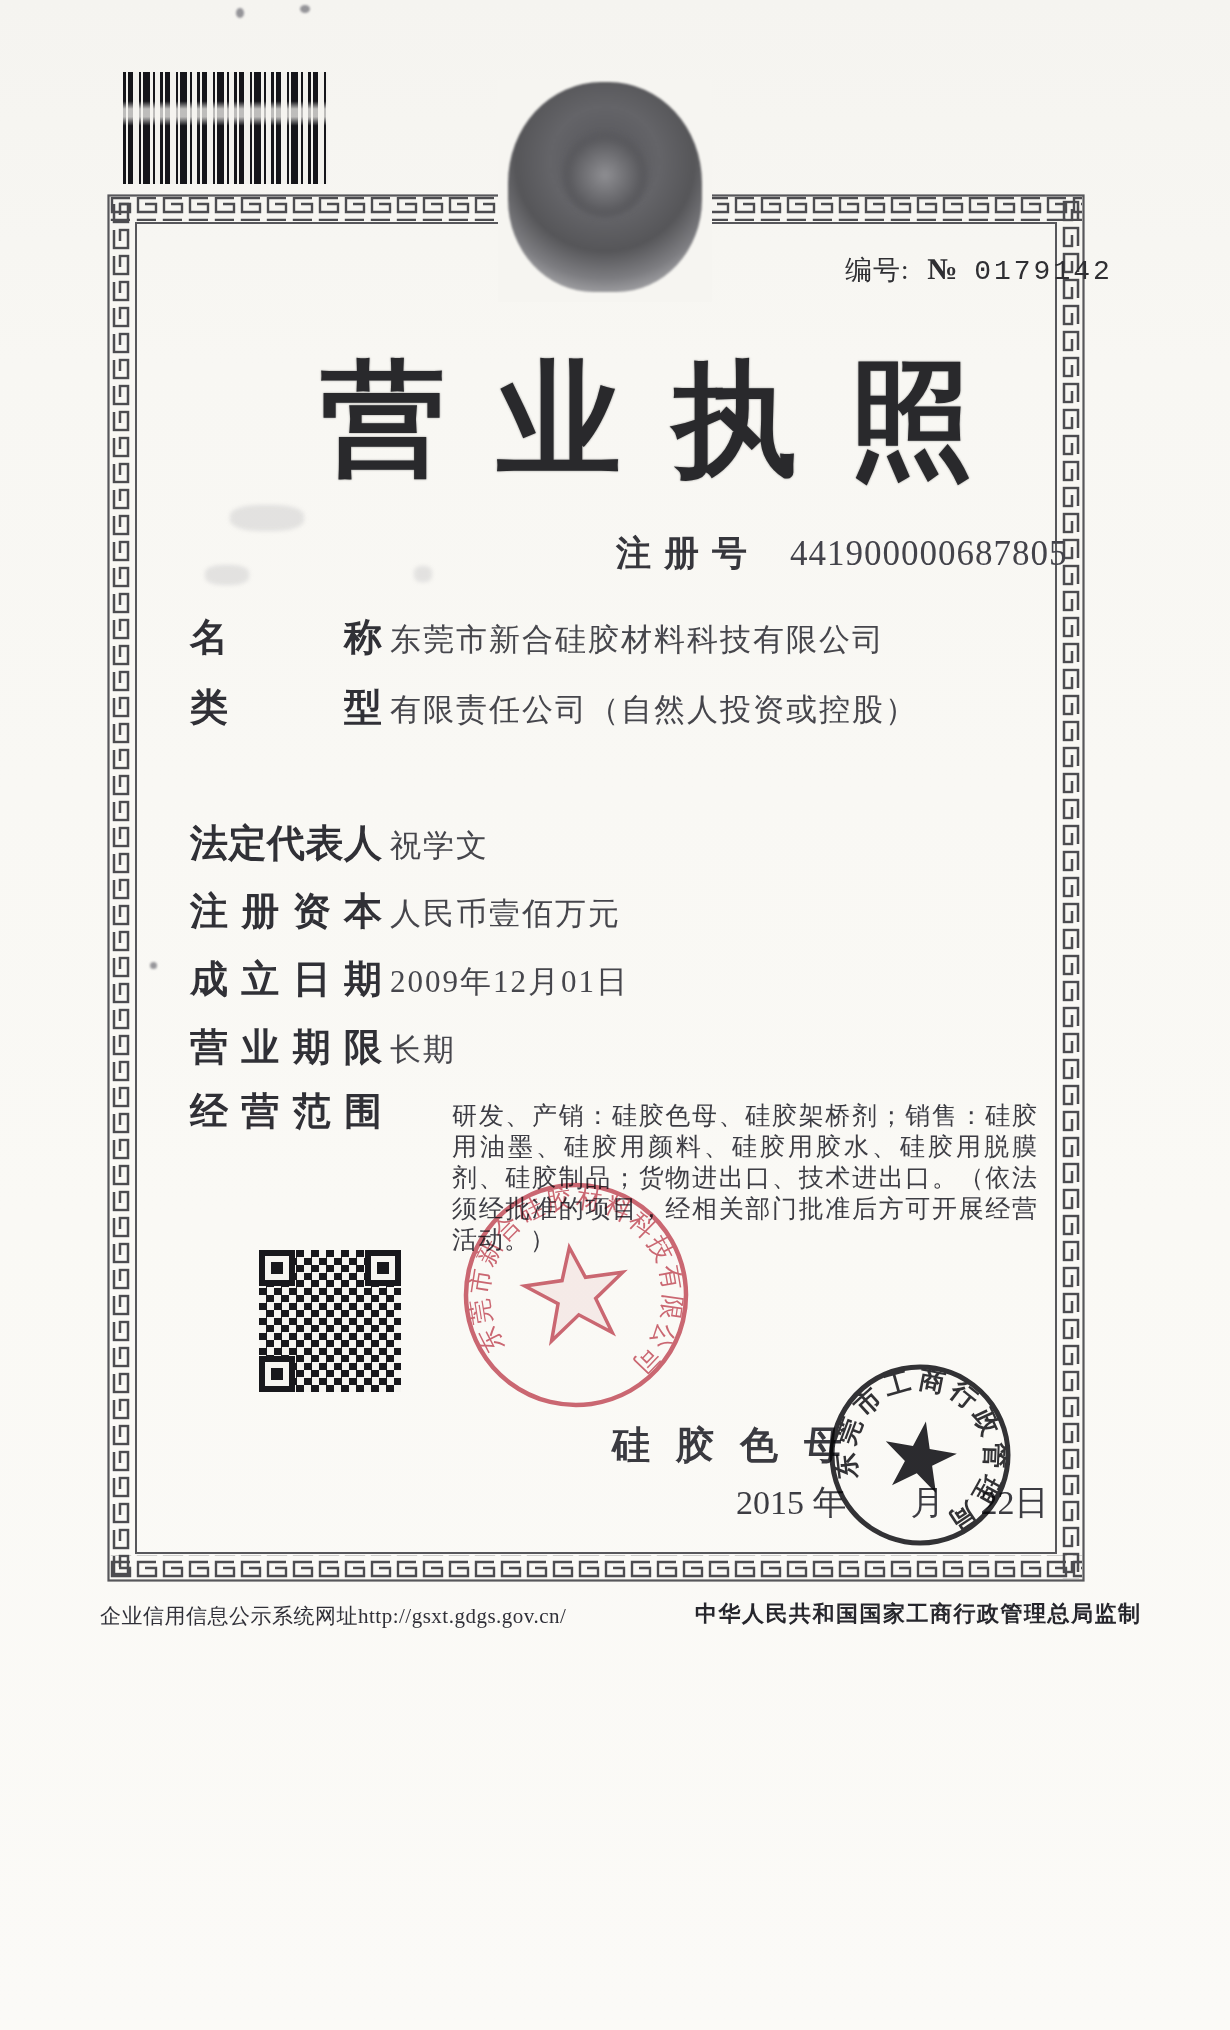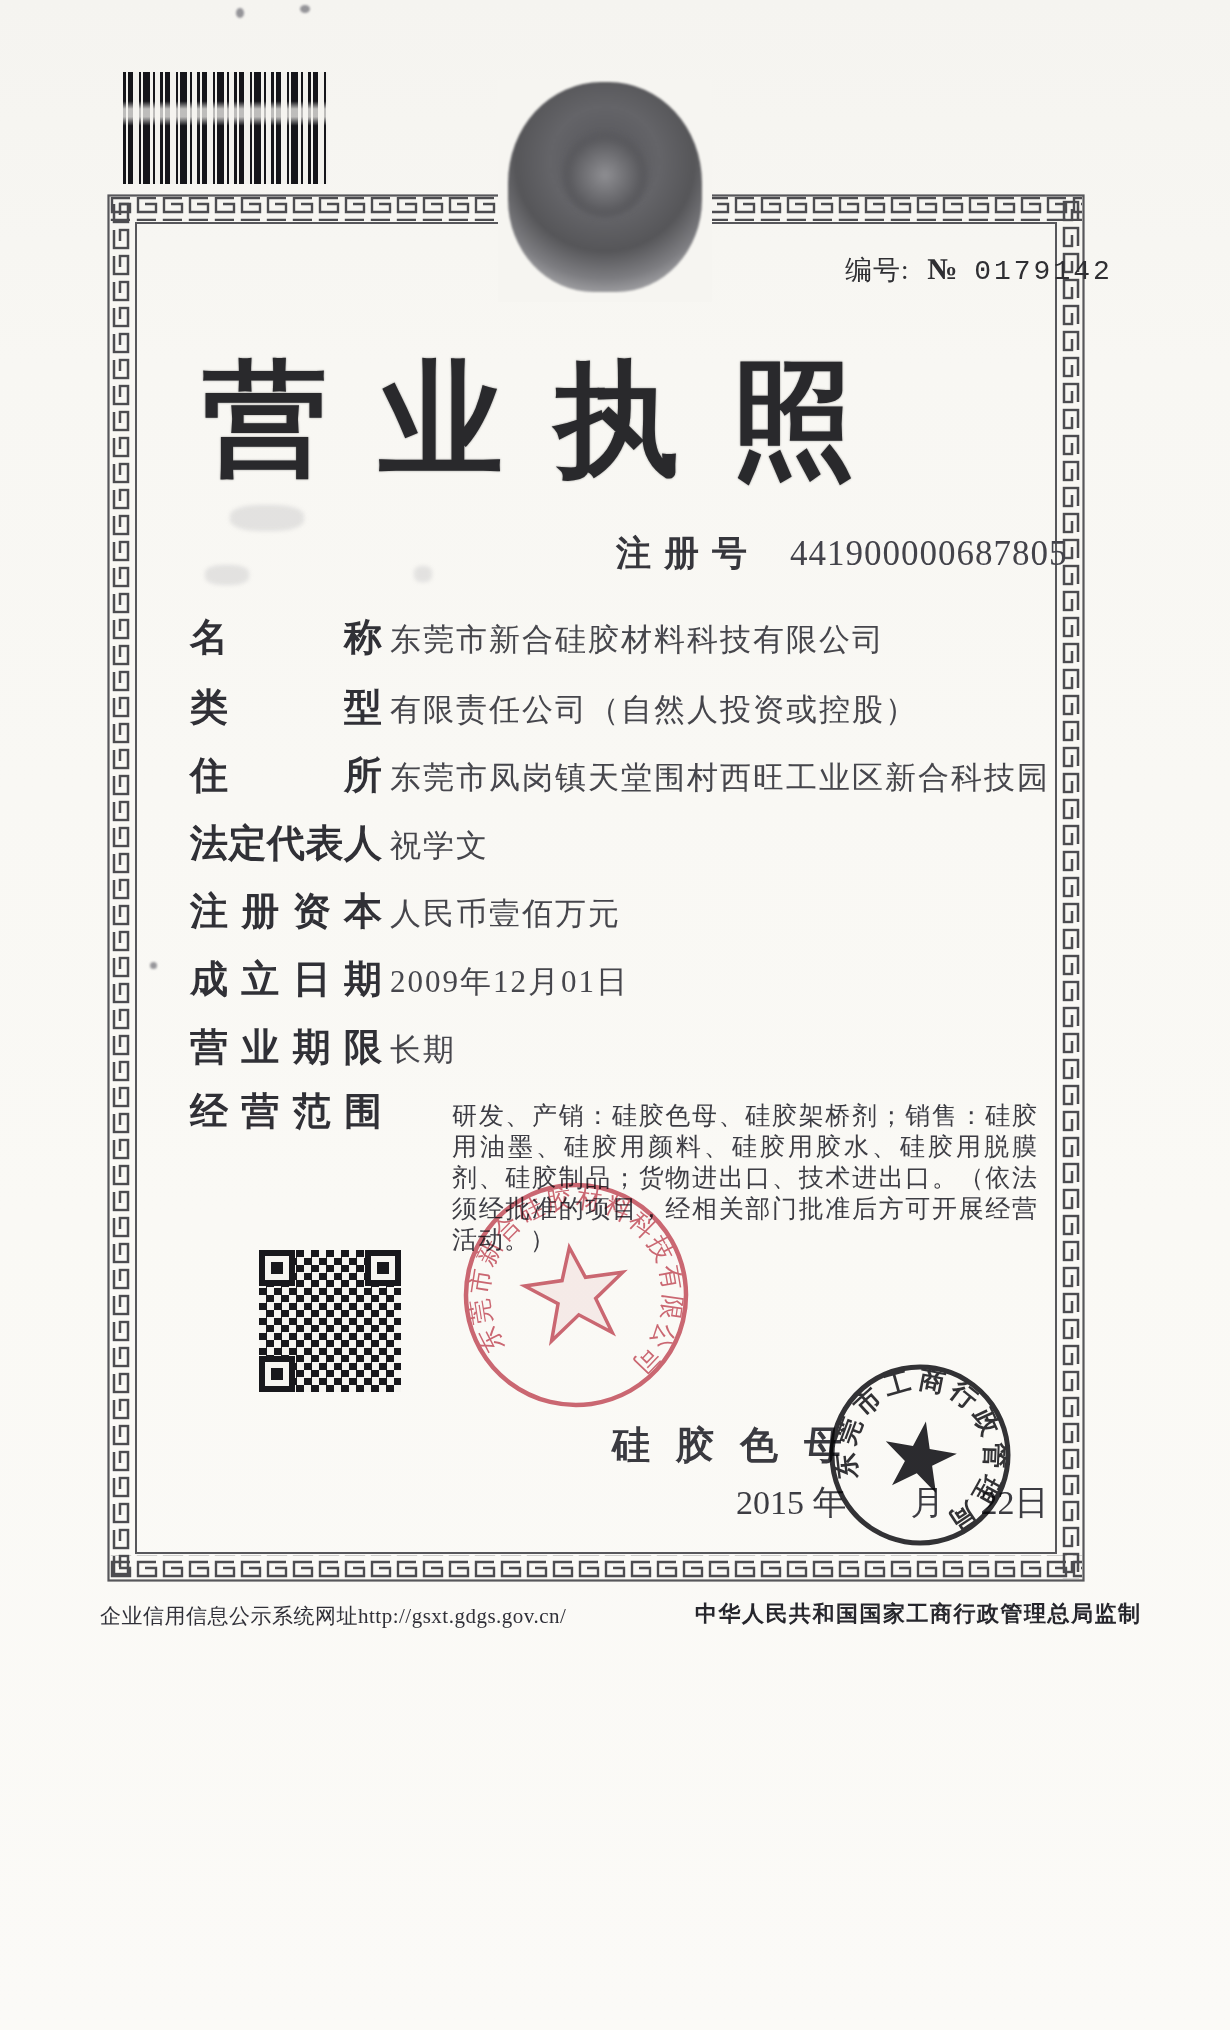--- a/index.html
+++ b/index.html
@@ -44,25 +44,24 @@
   
   .frame{ left:107px; top:194px; }
 
   
   .serial{ left:845px; top:252px; font-size:27px; color:#2f2f33; letter-spacing:1px; white-space:nowrap;}
   .serial .mark{font-weight:bold; font-size:30px; padding:0 8px 0 10px;}
   .serial .num{font-family:"Liberation Mono", monospace; font-size:28px; letter-spacing:3px;}
 
   
   .title{
-    left:107px; top:338px; width:1080px; 
+    left:107px; top:338px; width:1080px; text-align:center;
     font-size:124px; font-weight:800; letter-spacing:52px; padding-left:52px; box-sizing:border-box;
     color:#29292c; text-shadow:0 0 2px rgba(40,40,40,.55);
     font-family:"Liberation Serif", serif;
-    margin-left:44px;
   }
 
   
   .regline{ left:616px; top:530px; white-space:nowrap;}
   .regline .lbl{font-size:35px; letter-spacing:13px; color:#36363c; font-weight:600;}
   .regline .no{font-size:35px; letter-spacing:1px; color:#43434a; margin-left:26px;}
 
   
   .row{ left:190px; display:flex; align-items:baseline; }
   .row .lbl{
@@ -158,24 +157,20 @@
   <div class="abs speck" style="left:150px;top:962px;width:7px;height:7px;"></div>
 
   <div class="abs row r1">
     <span class="lbl">名称</span>
     <span class="val">东莞市新合硅胶材料科技有限公司</span>
   </div>
   <div class="abs row r2">
     <span class="lbl">类型</span>
     <span class="val">有限责任公司（自然人投资或控股）</span>
   </div>
-  <div class="abs row r3">
-    <span class="lbl">住所</span>
-    <span class="val">东莞市凤岗镇天堂围村西旺工业区新合科技园</span>
-  </div>
   <div class="abs row r4">
     <span class="lbl">法定代表人</span>
     <span class="val">祝学文</span>
   </div>
   <div class="abs row r5">
     <span class="lbl">注册资本</span>
     <span class="val">人民币壹佰万元</span>
   </div>
   <div class="abs row r6">
     <span class="lbl">成立日期</span>

